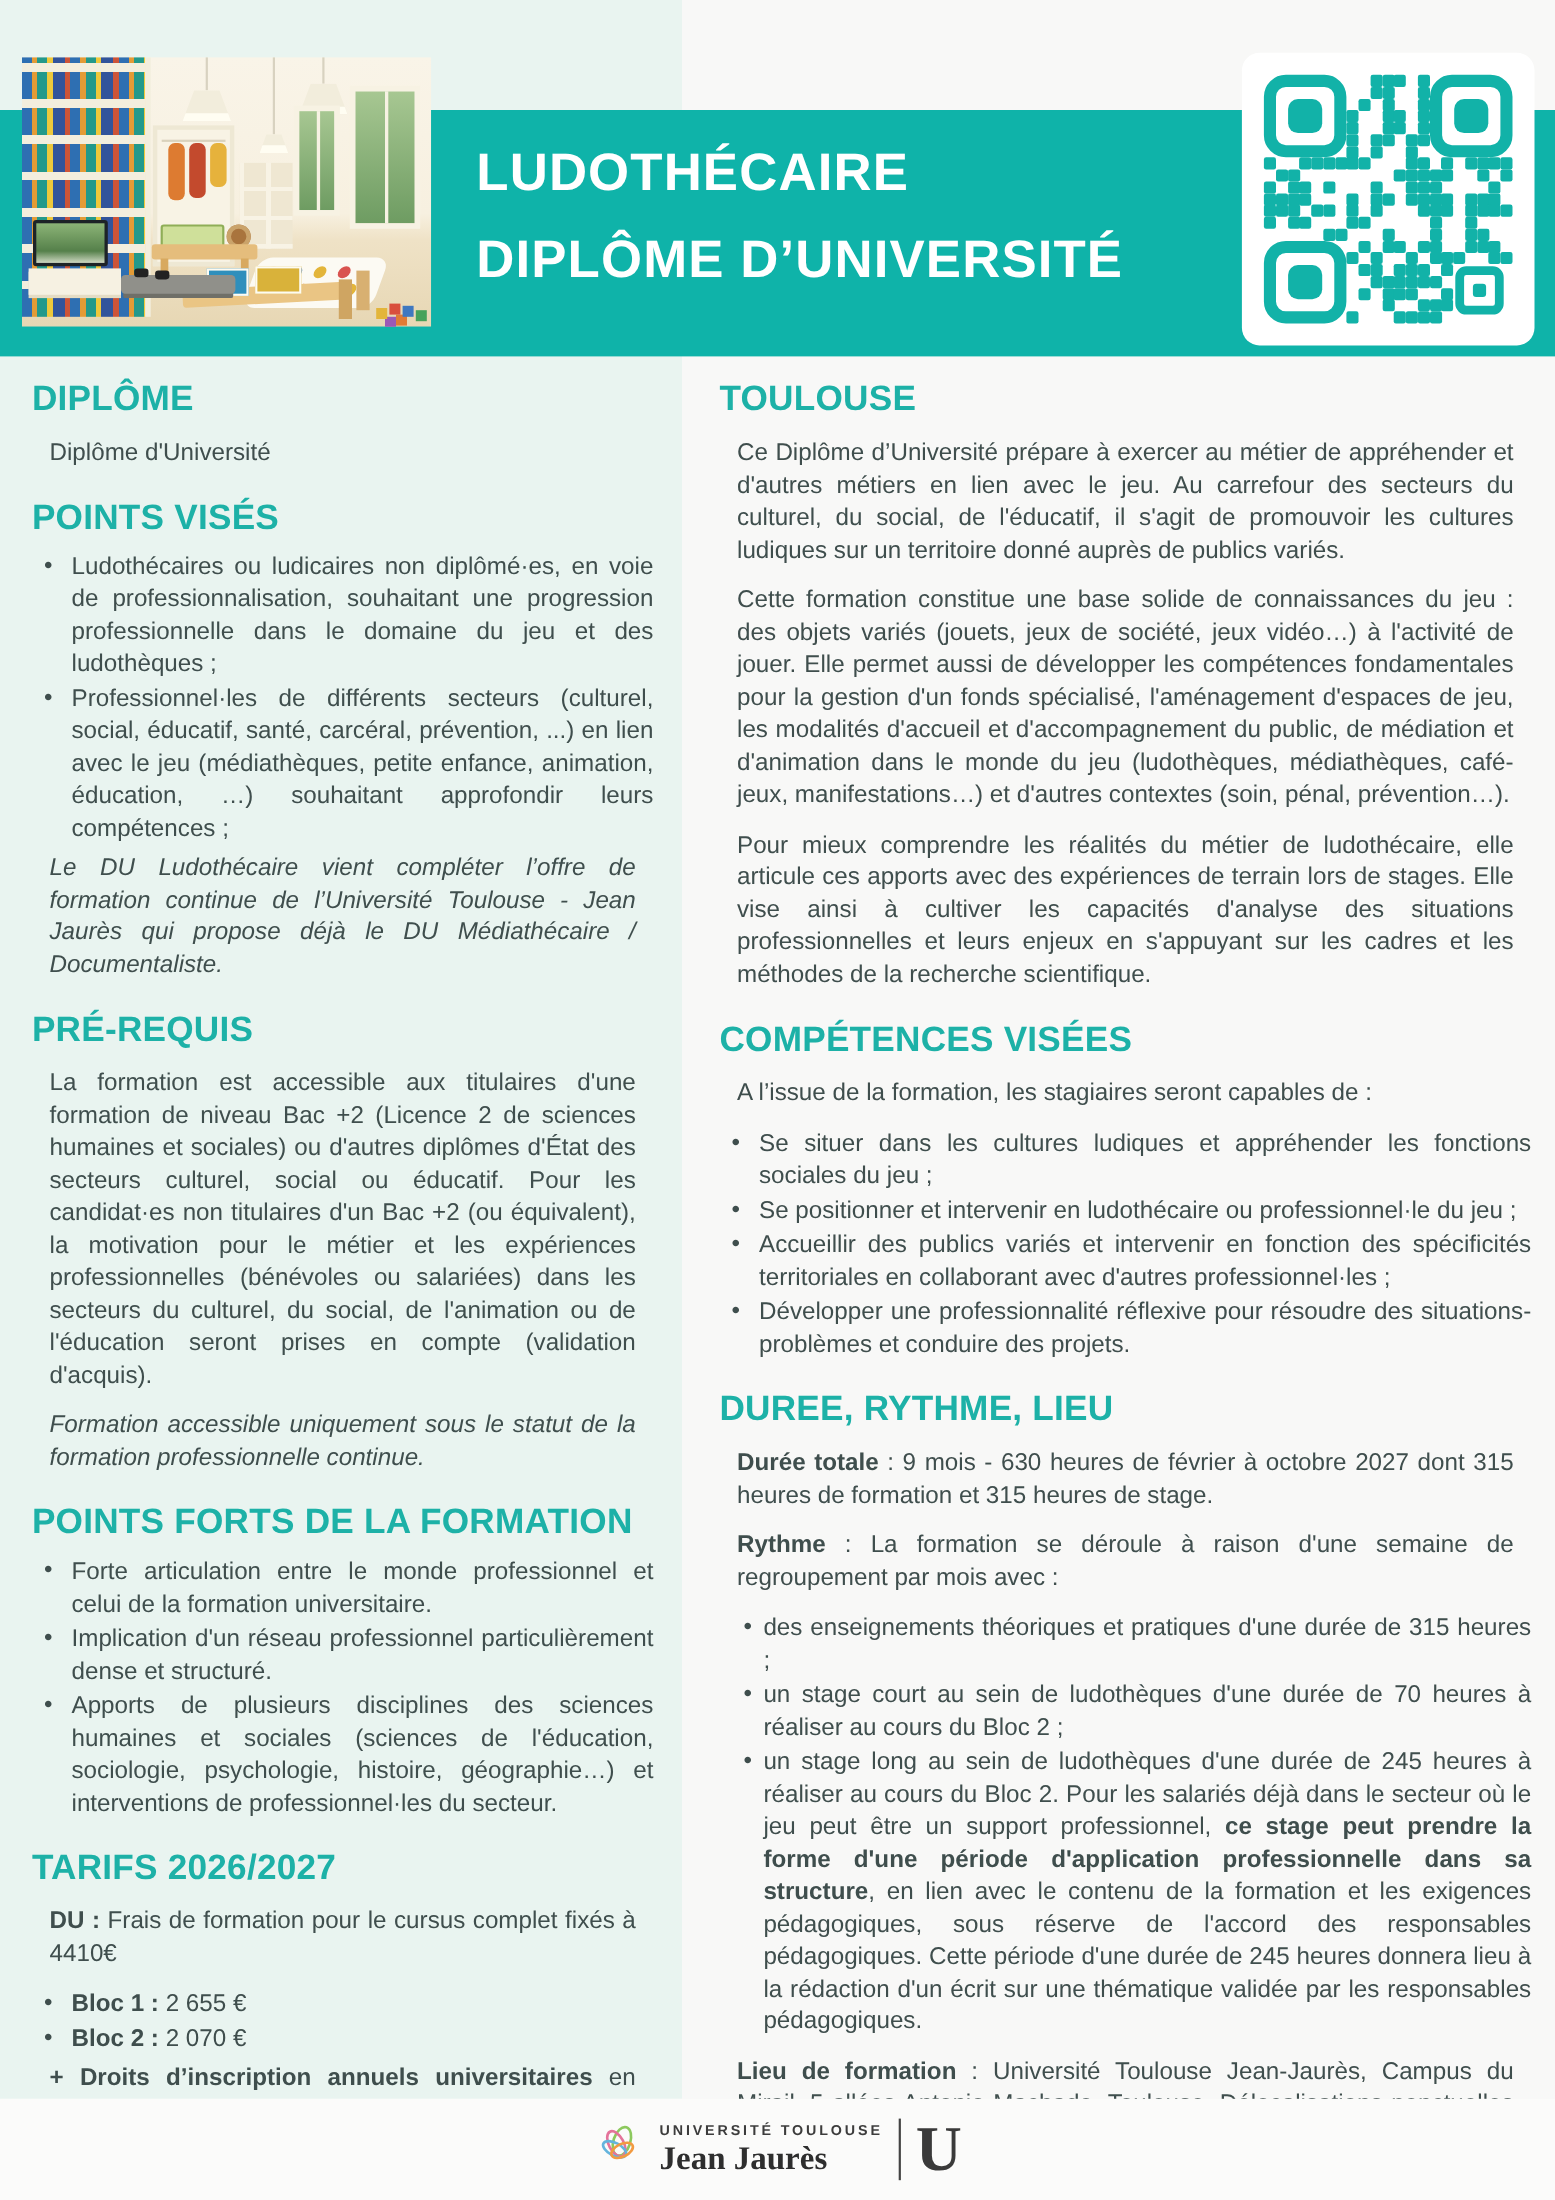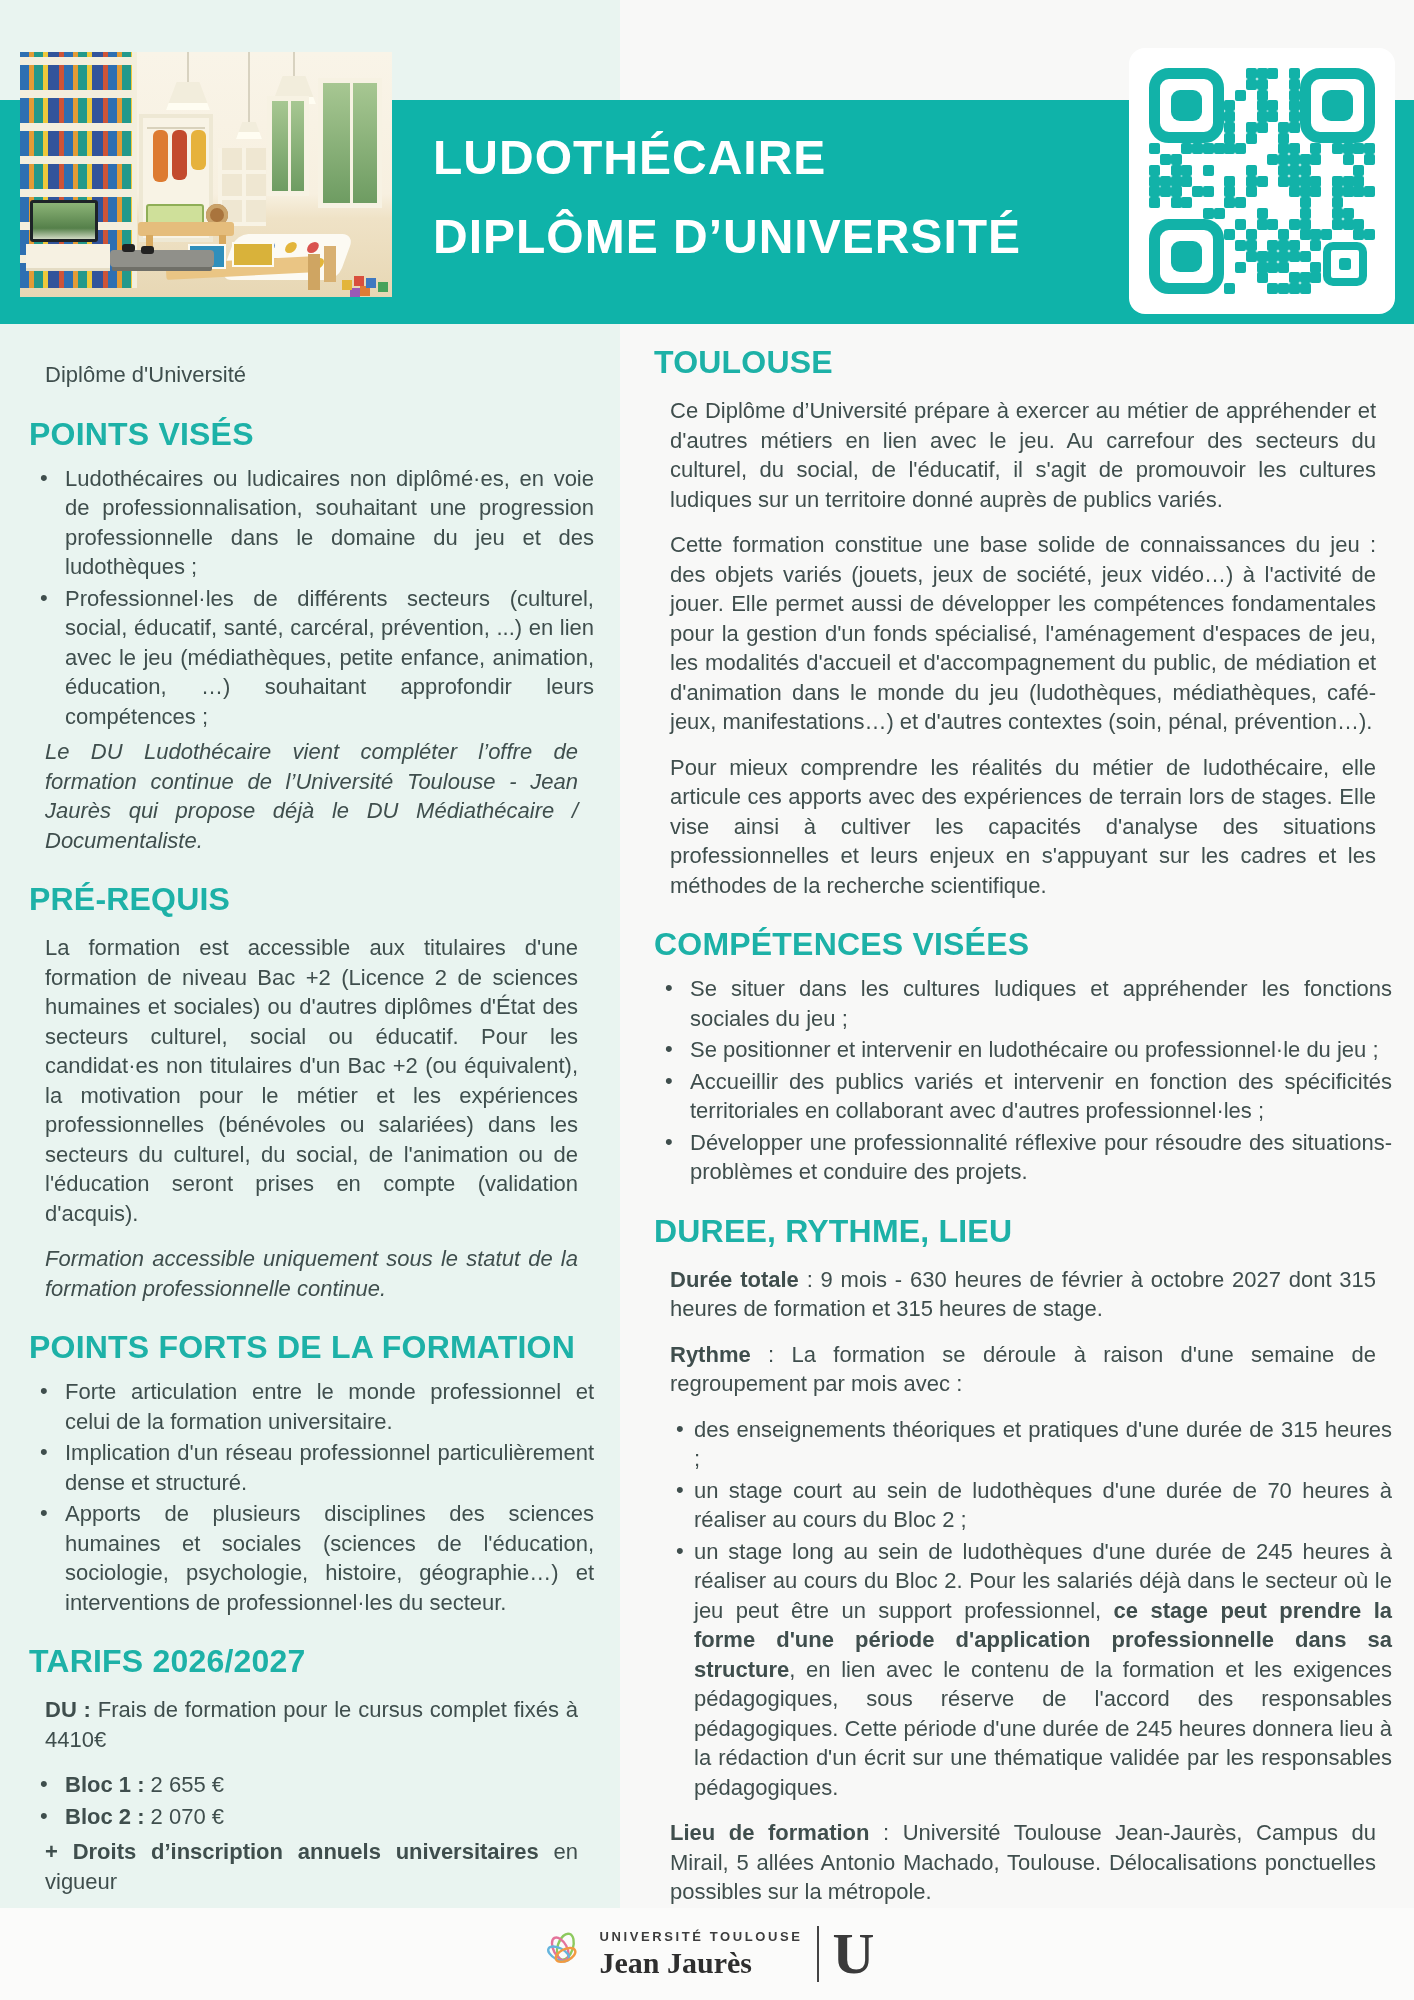--- a/index.html
+++ b/index.html
@@ -274,20 +274,21 @@
       <div class="qm" style="left: 161.429px; top: 204.476px;"></div>
       <div class="qm" style="left: 75.3333px; top: 215.238px;"></div>
       <div class="qm" style="left: 118.381px; top: 215.238px;"></div>
       <div class="qm" style="left: 129.143px; top: 215.238px;"></div>
       <div class="qm" style="left: 139.905px; top: 215.238px;"></div>
       <div class="qm" style="left: 150.667px; top: 215.238px;"></div>
     </div>
 </div>
 
 <div class="colL">
+  <h2 class="mt0">DIPLÔME</h2>
   <p>Diplôme d'Université</p>
 
   <h2>POINTS VISÉS</h2>
   <div class="blt">Ludothécaires ou ludicaires non diplômé·es, en voie de professionnalisation, souhaitant une progression professionnelle dans le domaine du jeu et des ludothèques ;</div>
   <div class="blt">Professionnel·les de différents secteurs (culturel, social, éducatif, santé, carcéral, prévention, ...) en lien avec le jeu (médiathèques, petite enfance, animation, éducation, …) souhaitant approfondir leurs compétences ;</div>
   <p class="it gap-s">Le DU Ludothécaire vient compléter l’offre de formation continue de l’Université Toulouse - Jean Jaurès qui propose déjà le DU Médiathécaire / Documentaliste.</p>
 
   <h2>PRÉ-REQUIS</h2>
   <p>La formation est accessible aux titulaires d'une formation de niveau Bac +2 (Licence 2 de sciences humaines et sociales) ou d'autres diplômes d'État des secteurs culturel, social ou éducatif. Pour les candidat·es non titulaires d'un Bac +2 (ou équivalent), la motivation pour le métier et les expériences professionnelles (bénévoles ou salariées) dans les secteurs du culturel, du social, de l'animation ou de l'éducation seront prises en compte (validation d'acquis).</p>
   <p class="it">Formation accessible uniquement sous le statut de la formation professionnelle continue.</p>
@@ -307,20 +308,21 @@
 
 </div>
 
 <div class="colR">
   <h2 class="mt0">TOULOUSE</h2>
   <p>Ce Diplôme d’Université prépare à exercer au métier de appréhender et d'autres métiers en lien avec le jeu. Au carrefour des secteurs du culturel, du social, de l'éducatif,  il s'agit de promouvoir les cultures ludiques sur un territoire donné auprès de publics variés.</p>
   <p class="gap">Cette formation constitue une base solide de connaissances du jeu : des objets variés (jouets, jeux de société, jeux vidéo…) à l'activité de jouer. Elle permet aussi de développer les compétences fondamentales pour la gestion d'un fonds spécialisé, l'aménagement d'espaces de jeu, les modalités d'accueil et d'accompagnement du public, de médiation et d'animation dans le monde du jeu (ludothèques, médiathèques, café-jeux, manifestations…) et d'autres contextes (soin, pénal, prévention…).</p>
   <p class="gap">Pour mieux comprendre les réalités du métier de ludothécaire, elle articule ces apports avec des expériences de terrain lors de stages. Elle vise ainsi à cultiver les capacités d'analyse des situations professionnelles et leurs enjeux en s'appuyant sur les cadres et les méthodes de la recherche scientifique.</p>
 
   <h2>COMPÉTENCES VISÉES</h2>
+  <p>A l’issue de la formation, les stagiaires seront capables de :</p>
   <div class="blt">Se situer dans les cultures ludiques et appréhender les fonctions sociales du jeu ;</div>
   <div class="blt">Se positionner et intervenir en ludothécaire ou professionnel·le du jeu ;</div>
   <div class="blt">Accueillir des publics variés et intervenir en fonction des spécificités territoriales en collaborant avec d'autres professionnel·les ;</div>
   <div class="blt">Développer une professionnalité réflexive pour résoudre des situations-problèmes et conduire des projets.</div>
 
   <h2>DUREE, RYTHME, LIEU</h2>
   <p><span class="b">Durée totale</span><span> : 9 mois - 630 heures de février à octobre 2027 dont  315 heures de formation et 315 heures de stage.</span></p>
   <p><span class="b">Rythme</span><span> :  La formation se déroule à raison d'une semaine de regroupement par mois avec :</span></p>
   <div class="blt n2">des enseignements théoriques et pratiques d'une durée de 315 heures ;</div>
   <div class="blt n2">un stage court au sein de ludothèques d'une durée de 70 heures à réaliser au cours du Bloc 2 ;</div>

